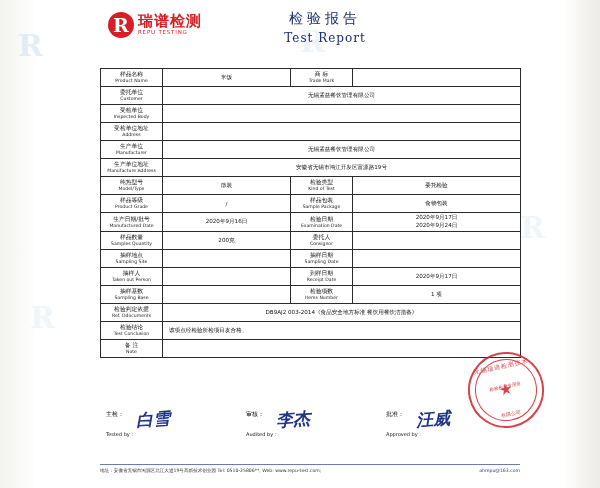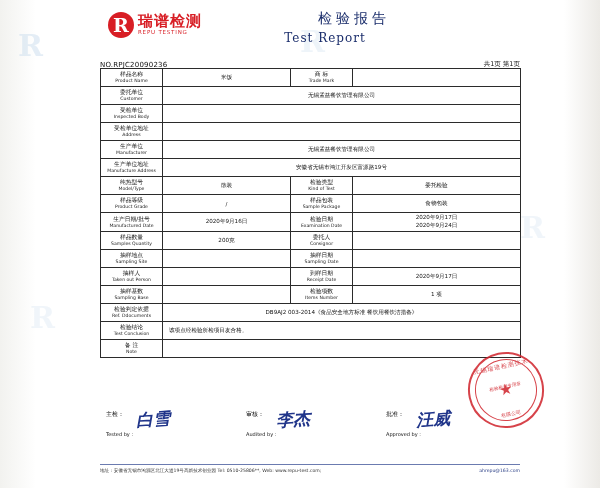--- a/index.html
+++ b/index.html
@@ -35,21 +35,21 @@
     background:#d81e25;color:#fff;
     font-size:19px;font-weight:bold;line-height:26px;text-align:center;
     font-family:"DejaVu Serif","Liberation Serif",serif;
   }
   .logo-txt{line-height:1.05}
   .logo-cn{font-size:15px;font-weight:bold;color:#d81e25;letter-spacing:1px}
   .logo-en{font-size:5.5px;color:#d81e25;letter-spacing:.8px}
   .title-block{
     position:absolute;left:160px;top:2px;text-align:center;width:130px;
   }
-  .title-cn{font-size:14px;color:#1a2d6b;letter-spacing:4px;font-family:"DejaVu Serif","Liberation Serif",serif;text-align:right;}
+  .title-cn{font-size:14px;color:#1a2d6b;letter-spacing:4px;font-family:"DejaVu Serif","Liberation Serif",serif;}
   .title-en{font-size:12px;color:#1a2d6b;letter-spacing:1px;margin-top:3px;font-family:"DejaVu Serif","Liberation Serif",serif;}
   
   .wm{
     position:absolute;color:#cfe0ef;opacity:.55;font-weight:bold;
     font-size:30px;font-family:"DejaVu Serif","Liberation Serif",serif;
     pointer-events:none;user-select:none;
   }
   
   .docline{
     position:absolute;left:100px;top:60px;width:420px;
@@ -149,24 +149,20 @@
           <div class="logo-cn">瑞谱检测</div>
           <div class="logo-en">REPU TESTING</div>
         </div>
       </div>
       <div class="title-block">
         <div class="title-cn">检验报告</div>
         <div class="title-en">Test  Report</div>
       </div>
     </div>
 
-    <div class="docline">
-      <div class="docno">NO.RPJC20090236</div>
-      <div class="pageno">共1页 第1页</div>
-    </div>
 
     <table class="main">
       <colgroup>
         <col style="width:62px">
           <col style="width:128px">
           <col style="width:62px">
           <col style="width:168px">
       </colgroup>
       <tbody>
         <tr>

